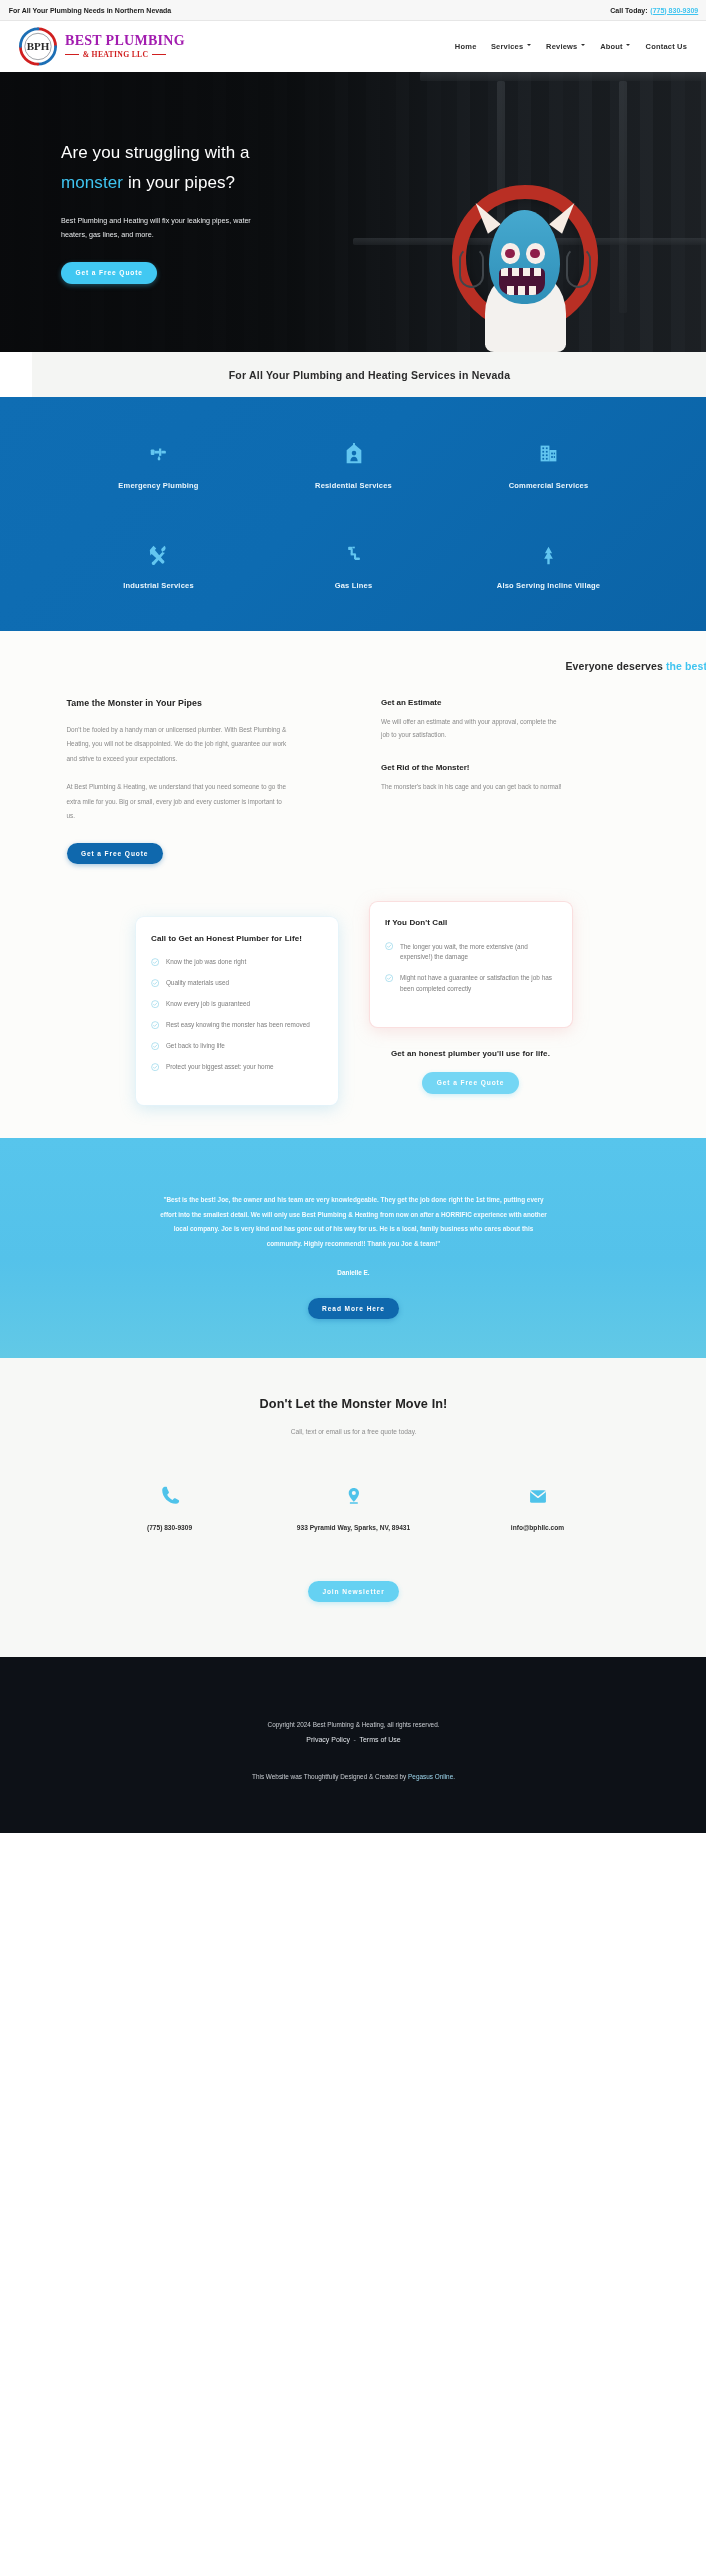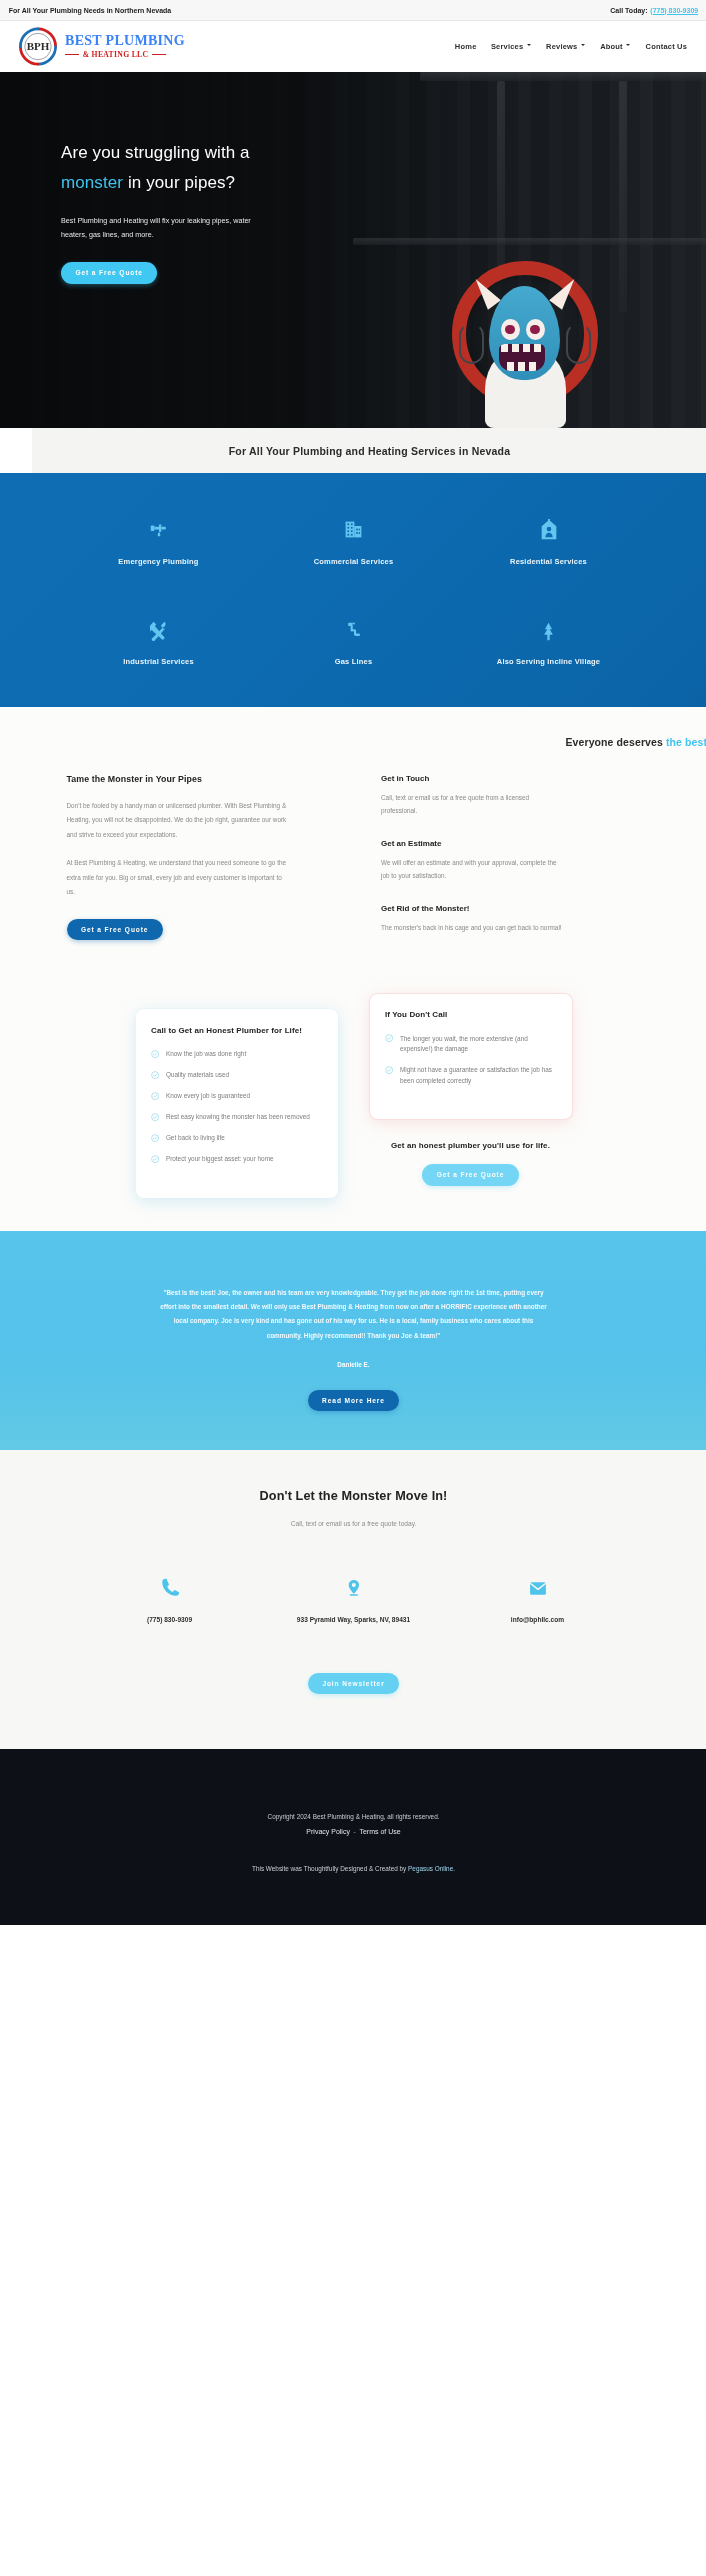--- a/index.html
+++ b/index.html
@@ -23,21 +23,21 @@
   
   .header{
     height:51px; background:#fff; display:flex; align-items:center;
     justify-content:space-between; padding:0 15.5px;
   }
   .brand{ display:flex; align-items:center; gap:5.5px; }
   .logo-mark{ width:44px; height:41px; flex:none; position:relative; }
   .brand-text{ display:flex; flex-direction:column; line-height:1; }
   .brand-main{
     font-family:"Liberation Serif", serif; font-weight:700; font-size:14px;
-    letter-spacing:0.3px; color:#3b82f6; white-space:nowrap;
+    letter-spacing:0.3px; color:#a21caf; white-space:nowrap;
   }
   .brand-sub{
     display:flex; align-items:center; gap:3.3px; margin-top:2.8px;
     font-family:"Liberation Serif", serif; font-weight:700; font-size:7.7px;
     color:#d01f1f; letter-spacing:0.3px; white-space:nowrap;
   }
   .brand-sub .rule{ display:block; width:14.4px; height:1.1px; background:#d01f1f; }
   .nav{ display:flex; align-items:center; gap:14.4px; padding-right:4.4px; }
   .nav a{
     font-size:7.5px; font-weight:600; color:#2e2e2e; text-decoration:none;
@@ -45,21 +45,21 @@
   }
   .caret{ display:inline-block; width:5px; height:5px; position:relative; }
   .caret::after{
     content:""; position:absolute; left:0; top:0;
     border-left:2.5px solid transparent; border-right:2.5px solid transparent;
     border-top:2.8px solid #2e2e2e;
   }
 
   
   .hero{
-    position:relative; height:356px; overflow:hidden;
+    position:relative; height:280px; overflow:hidden;
     background:
       linear-gradient(90deg, rgba(8,9,11,.96) 0%, rgba(10,12,14,.92) 40%, rgba(22,26,30,.75) 70%, rgba(30,34,38,.6) 100%),
       repeating-linear-gradient(90deg,#22262b 0 14.4px,#1a1d21 14.4px 30px,#282c31 30px 43px,#15181b 43px 61px),
       #15181b;
   }
   .hero .pipe{
     position:absolute; background:linear-gradient(180deg,#3c4146,#24282c);
     opacity:.55; border-radius:1.7px;
   }
   .hero-inner{
@@ -343,20 +343,32 @@
           <path d="M24 12h5v16h-5z"></path>
           <rect x="29" y="17" width="10" height="6" rx="2"></rect>
           <path d="M24 28c0 0-3 5-3 7a3 3 0 0 0 6 0c0-2-3-7-3-7z"></path>
         </svg>
       </span>
       <span>Emergency Plumbing</span>
     </div>
 
     <div class="svc-item">
       <span class="svc-ico">
+        <svg viewBox="0 0 48 48" width="22" height="22">
+          <path d="M24 2l16 14v28H8V16L24 2z"></path>
+          <rect x="22" y="0" width="4" height="10"></rect>
+          <circle cx="24" cy="22" r="5" fill="#0d6bb1"></circle>
+          <path d="M16 40c0-6 3.5-10 8-10s8 4 8 10z" fill="#0d6bb1"></path>
+        </svg>
+      </span>
+      <span>Residential Services</span>
+    </div>
+
+    <div class="svc-item">
+      <span class="svc-ico">
         <svg viewBox="0 0 48 48" width="21" height="21">
           <rect x="6" y="6" width="20" height="36"></rect>
           <rect x="26" y="16" width="16" height="26"></rect>
           <g fill="#0d6bb1">
             <rect x="10" y="10" width="4" height="4"></rect>
               <rect x="18" y="10" width="4" height="4"></rect>
             <rect x="10" y="18" width="4" height="4"></rect>
               <rect x="18" y="18" width="4" height="4"></rect>
             <rect x="10" y="26" width="4" height="4"></rect>
               <rect x="18" y="26" width="4" height="4"></rect>
@@ -368,32 +380,20 @@
               <rect x="36" y="30" width="3" height="4"></rect>
           </g>
         </svg>
       </span>
       <span>Commercial Services</span>
     </div>
 
     <div class="svc-item">
       <span class="svc-ico">
         <svg viewBox="0 0 48 48" width="22" height="22">
-          <path d="M24 2l16 14v28H8V16L24 2z"></path>
-          <rect x="22" y="0" width="4" height="10"></rect>
-          <circle cx="24" cy="22" r="5" fill="#0d6bb1"></circle>
-          <path d="M16 40c0-6 3.5-10 8-10s8 4 8 10z" fill="#0d6bb1"></path>
-        </svg>
-      </span>
-      <span>Residential Services</span>
-    </div>
-
-    <div class="svc-item">
-      <span class="svc-ico">
-        <svg viewBox="0 0 48 48" width="22" height="22">
           <path d="M12 4l6 6-3 3 18 22a4 4 0 1 1-5 5L8 22l-3 3-1-12 8-9z"></path>
           <path d="M36 4l-7 7a7 7 0 0 0 8 8l-21 24a4 4 0 1 1-5-5L33 16a7 7 0 0 0 3-12z"></path>
         </svg>
       </span>
       <span>Industrial Services</span>
     </div>
 
     <div class="svc-item">
       <span class="svc-ico">
         <svg viewBox="0 0 48 48" width="20" height="22">
@@ -427,24 +427,20 @@
 
   <div class="two-col">
     <div class="col-l">
       <h3>Tame the Monster in Your Pipes</h3>
       <p>Don't be fooled by a handy man or unlicensed plumber. With Best Plumbing &amp; Heating, you will not be disappointed. We do the job right, guarantee our work and strive to exceed your expectations.</p>
       <p>At Best Plumbing &amp; Heating, we understand that you need someone to go the extra mile for you. Big or small, every job and every customer is important to us.</p>
       <button class="btn btn-blue">Get a Free Quote</button>
     </div>
 
     <div class="col-r">
-      <div class="step">
-        <h4>Get in Touch</h4>
-        <p>Call, text or email us for a free quote from a licensed professional.</p>
-      </div>
       <div class="step">
         <h4>Get an Estimate</h4>
         <p>We will offer an estimate and with your approval, complete the job to your satisfaction.</p>
       </div>
       <div class="step">
         <h4>Get Rid of the Monster!</h4>
         <p>The monster's back in his cage and you can get back to normal!</p>
       </div>
     </div>
   </div>

